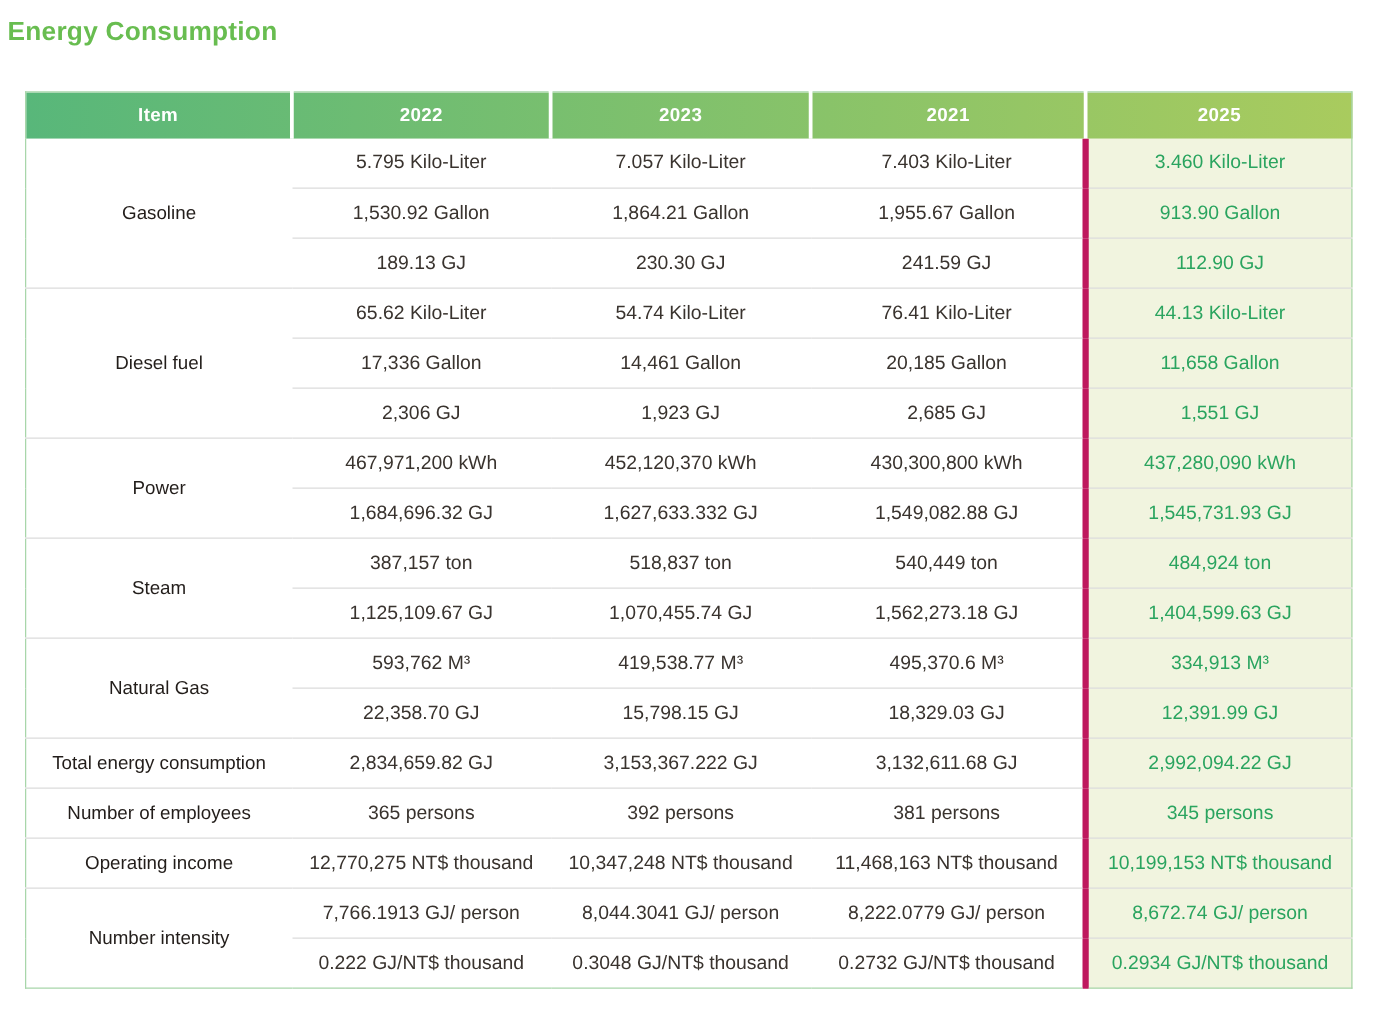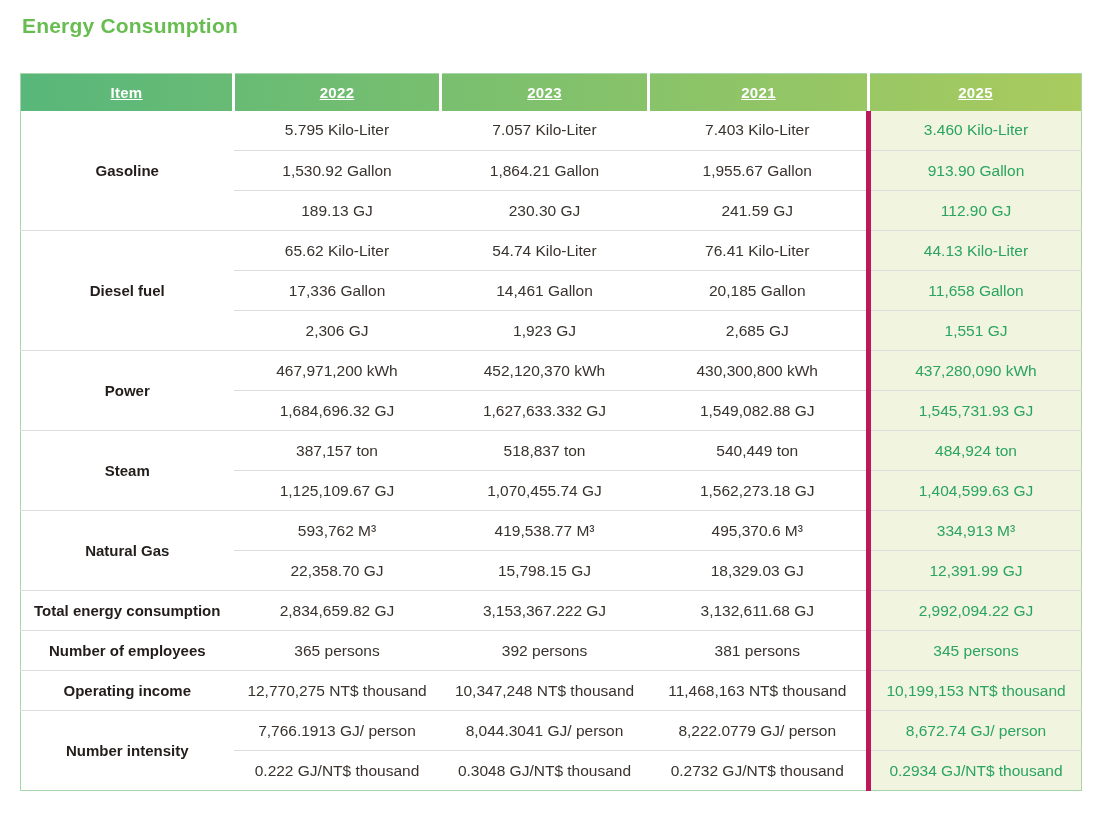--- a/index.html
+++ b/index.html
@@ -1,48 +1,47 @@
 <!DOCTYPE html>
 <html style="--title: #68bd50; --header-gradient-start: #58b77a; --header-gradient-end: #a9cb5e; --header-text: #ffffff; --body-text: #39332e; --item-text: #221d1a; --highlight-bg: #f1f4df; --highlight-text: #2aa45f; --table-border: #a8d6aa; --row-line: #dcdcdc;"><head>
 <meta charset="utf-8">
 <style>
   * { margin: 0; padding: 0; box-sizing: border-box; }
   html, body { width: 1100px; height: 815px; background: #ffffff; }
   body { font-family: "Liberation Sans", sans-serif; overflow: hidden; }
   .page { position: relative; width: 1100px; height: 815px; background: #fff; }
 
   .title {
-    position: absolute; left: 22px; top: 14px;
+    position: absolute; left: 6px; top: 14px;
     font-size: 21px; font-weight: 700; letter-spacing: 0.2px;
     color: var(--title, #68bd50);
   }
 
   table.energy {
     position: absolute; left: 20px; top: 73px;
     width: 1061px; border-collapse: collapse; table-layout: fixed;
     border: 1px solid var(--table-border, #a8d6aa);
   }
   thead { background: linear-gradient(90deg, var(--header-gradient-start, #58b77a), var(--header-gradient-end, #a9cb5e)); }
   thead th {
     height: 37px; vertical-align: middle; text-align: center;
     color: var(--header-text, #ffffff); font-size: 15px; font-weight: 700;
     letter-spacing: 0.3px;
-    text-decoration: underline;
   }
   thead th + th { border-left: 3px solid #ffffff; }
 
   tbody td {
     height: 40px; vertical-align: middle; text-align: center;
     font-size: 15.5px; color: var(--body-text, #39332e);
     border-top: 1px solid var(--row-line, #dcdcdc);
     background: #ffffff; white-space: nowrap;
   }
   tbody tr:first-child td { border-top: none; }
   tbody td.item-cell {
-    font-weight: 700; color: var(--item-text, #221d1a); font-size: 15px;
+    font-weight: 400; color: var(--item-text, #221d1a); font-size: 15px;
   }
   tbody td.highlight {
     background: var(--highlight-bg, #f1f4df);
     color: var(--highlight-text, #2aa45f);
     border-left: 5px solid #be185d;
   }
 </style>
 </head>
 <body>
 

